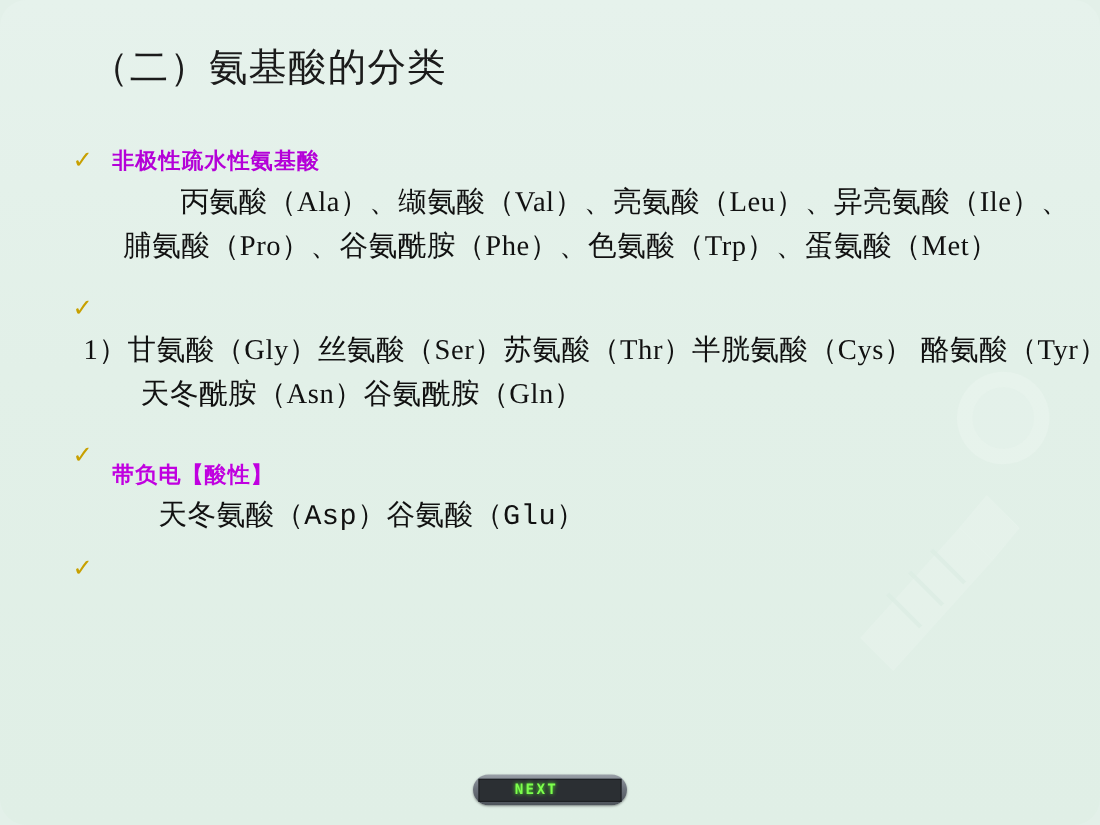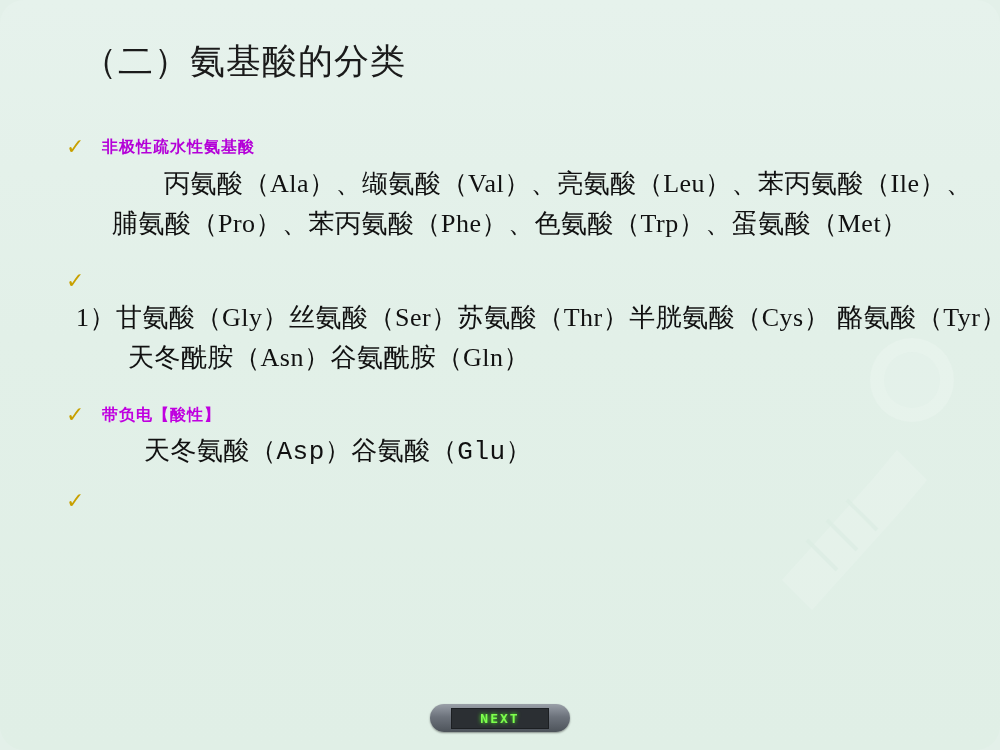--- a/index.html
+++ b/index.html
@@ -56,27 +56,27 @@
     flex: 0 0 36px;
     color: #c8a000;
     font-size: 22px;
     line-height: 30px;
     text-align: left;
     padding-left: 6px;
     font-family: "DejaVu Sans", sans-serif;
   }
   .head {
     color: #b400d8;
-    font-size: 16px;
+    font-size: 20px;
     font-weight: bold;
     line-height: 30px;
     font-family: "Liberation Sans", sans-serif;
     letter-spacing: 1px;
   }
-  .head.magenta { color: #c000e0; }
+  .head.magenta { color: #c000e0; margin-top: 17px; }
   .para {
     color: #111;
     font-size: 26px;
     line-height: 40px;
     font-family: "Liberation Serif", serif;
     margin: 2px 0 0 0;
     letter-spacing: 0.5px;
   }
   .para.indent-para {
     margin-left: 52px;
@@ -117,21 +117,21 @@
     align-items: center;
     justify-content: center;
   }
   .next-screen {
     width: 96px;
     height: 19px;
     background: #2b2f33;
     border: 1px solid #1c1f22;
     display: flex;
     align-items: center;
-    justify-content: center;
+    padding-left: 32px;
   }
   .next-text {
     color: #7dff4d;
     font-family: "DejaVu Sans Mono", monospace;
     font-size: 13px;
     font-weight: bold;
     letter-spacing: 2px;
     text-shadow: 0 0 4px #57ff2a;
   }
 </style>
@@ -151,21 +151,21 @@
   </svg>
 
   <div class="title">（二）氨基酸的分类</div>
 
   <div class="content">
 
     <div class="bullet-row">
       <span class="check">✓</span>
       <span class="head">非极性疏水性氨基酸</span>
     </div>
-    <div class="para indent-para">丙氨酸（Ala）、缬氨酸（Val）、亮氨酸（Leu）、苯丙氨酸（Ile）、脯氨酸（Pro）、苯丙氨酸（Phe）、色氨酸（Trp）、蛋氨酸（Met）</div>
+    <div class="para indent-para">丙氨酸（Ala）、缬氨酸（Val）、亮氨酸（Leu）、异亮氨酸（Ile）、脯氨酸（Pro）、谷氨酰胺（Phe）、色氨酸（Trp）、蛋氨酸（Met）</div>
 
     <div class="gap-md"></div>
 
     <div class="bullet-row">
       <span class="check">✓</span>
     </div>
     <div class="para hang">1）甘氨酸（Gly）丝氨酸（Ser）苏氨酸（Thr）半胱氨酸（Cys） 酪氨酸（Tyr）天冬酰胺（Asn）谷氨酰胺（Gln）</div>
 
     <div class="gap-md"></div>
 

